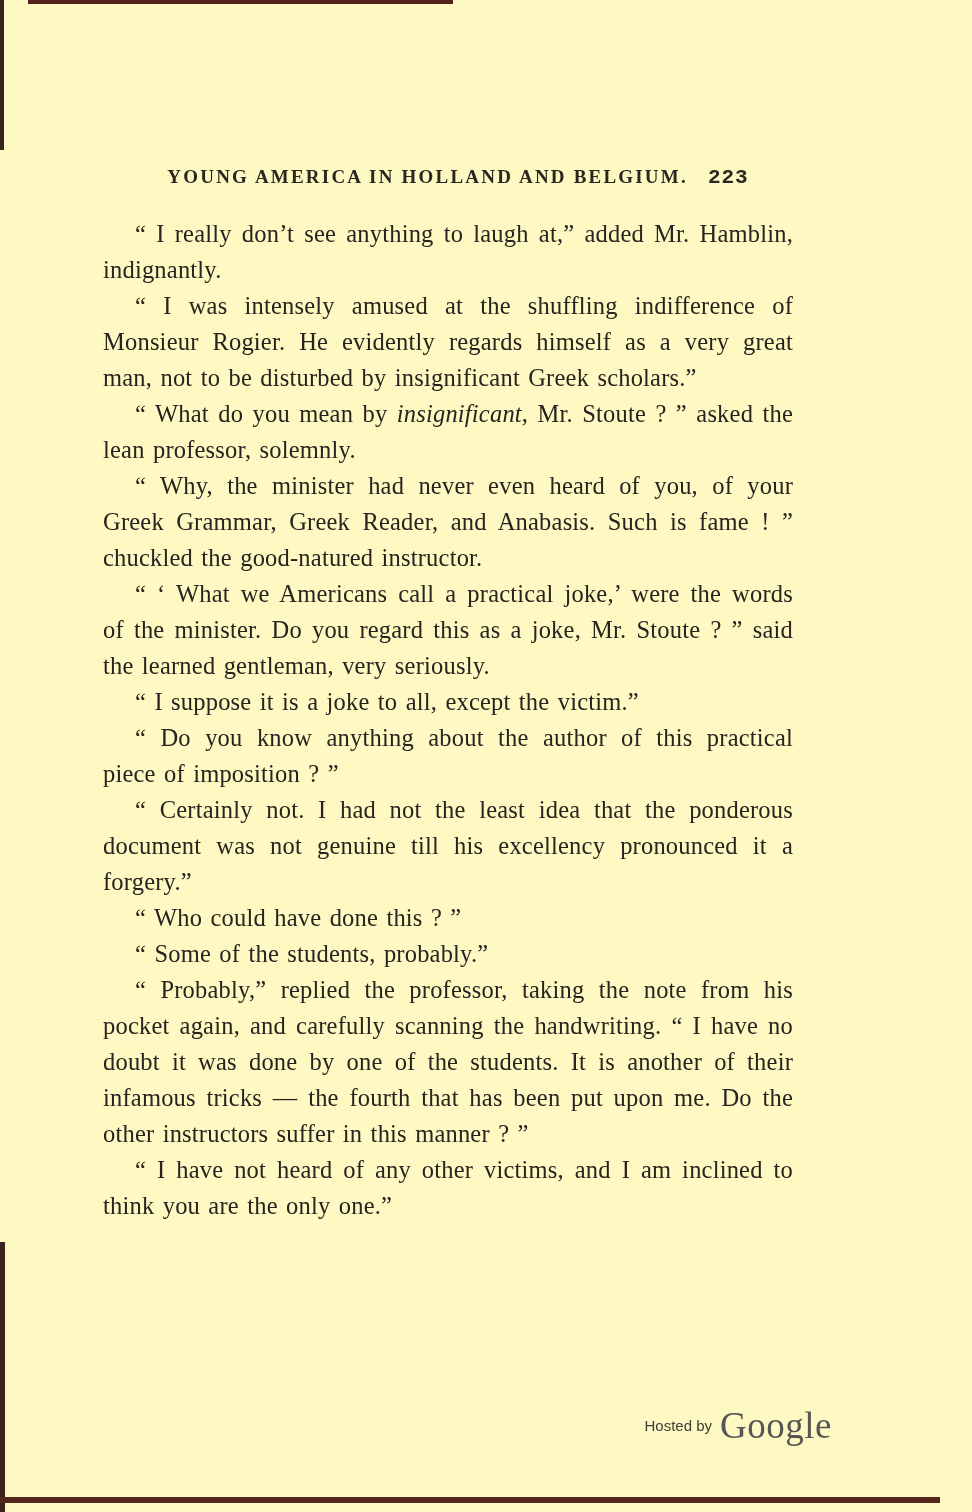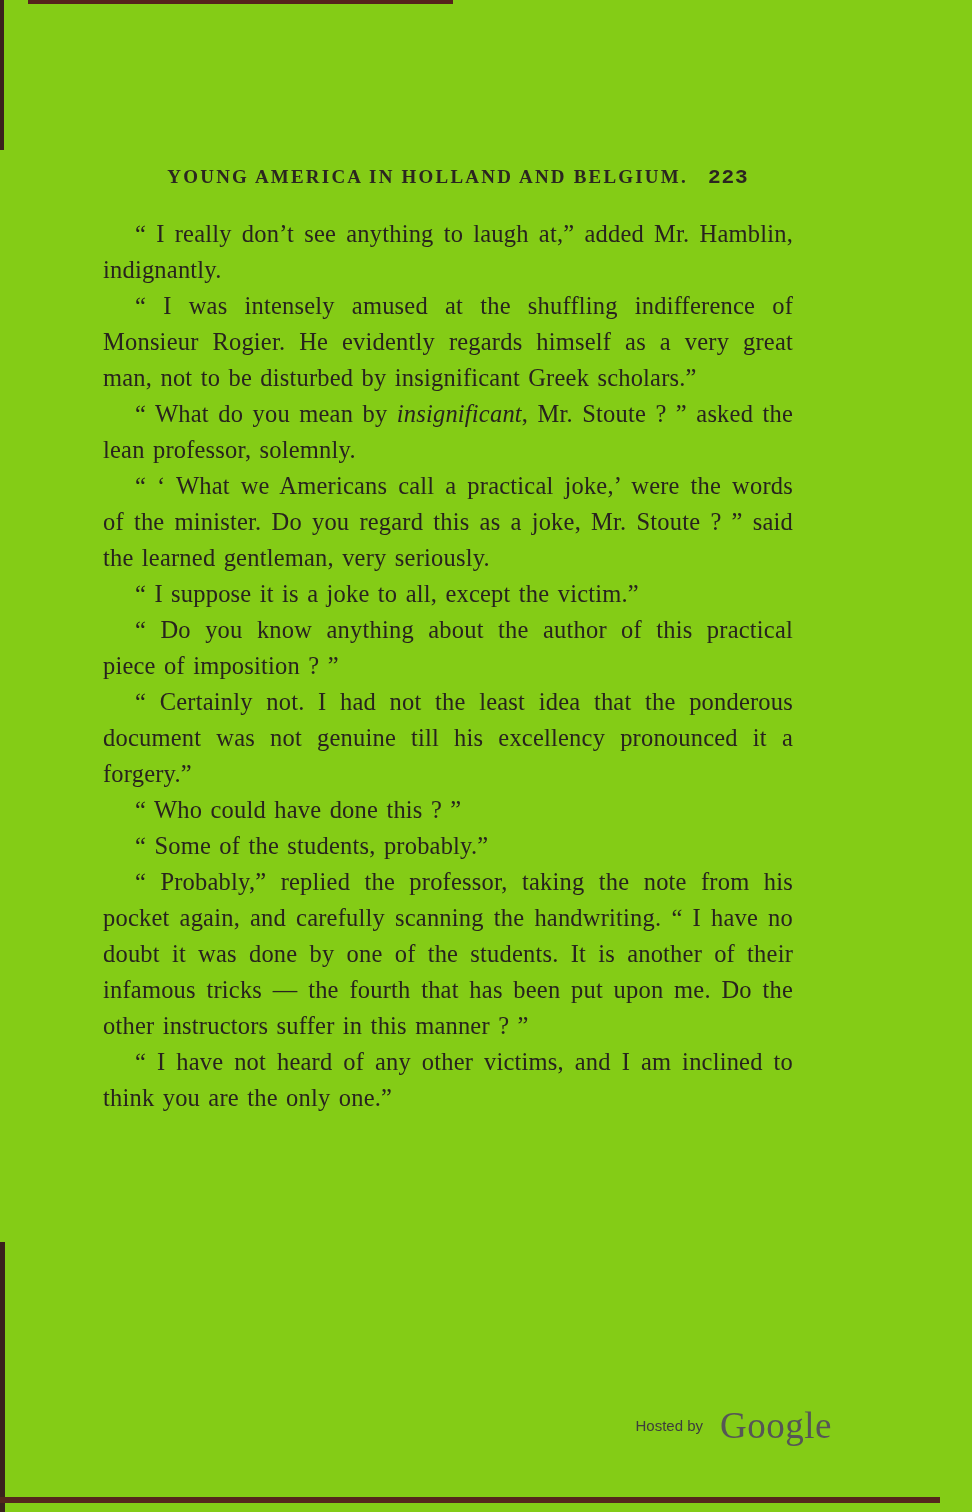--- a/index.html
+++ b/index.html
@@ -1,21 +1,21 @@
 <!DOCTYPE html>
 <html><head>
 <meta charset="utf-8">
 <style>
   html, body { margin: 0; padding: 0; background: #e8e6e0; }
   .page {
     position: relative;
     width: 972px;
     height: 1512px;
     margin: 0 auto;
-    background: #84cc16;
+    background: #fef9c3;
     font-family: "Liberation Serif", "DejaVu Serif", serif;
     color: #28231e;
     overflow: hidden;
   }
   
   .edge { position: absolute; background: #41251f; }
   .edge-top { top: 0; left: 28px; width: 425px; height: 4px; background: #55231c; }
   .edge-left-top { top: 0; left: 0; width: 4px; height: 150px; background: #3a221d; }
   .edge-left-bottom { bottom: 0; left: 0; width: 5px; height: 270px; background: #3a221d; }
   .edge-bottom { bottom: 9px; left: 0; width: 940px; height: 6px; background: #55261d; }
@@ -59,21 +59,21 @@
   .text-block .italic {
     font-style: italic;
   }
 
   .footer {
     position: absolute;
     right: 140px;
     bottom: 68px;
     display: flex;
     align-items: center;
-    gap: 17px;
+    gap: 8px;
   }
   .hosted-by {
     font-family: "Liberation Sans", sans-serif;
     font-size: 15px;
     color: #3d3d3d;
   }
   .google-logo {
     font-family: "Liberation Serif", serif;
     font-size: 37px;
     color: #565656;
@@ -93,20 +93,21 @@
 
   <div class="running-head">
     <span>YOUNG AMERICA IN HOLLAND AND BELGIUM.</span>
     <span class="pagenum">223</span>
   </div>
 
   <div class="text-block">
       <p class="para"><span>“ I really don’t see anything to laugh at,” added Mr. Hamblin, indignantly.</span></p>
       <p class="para"><span>“ I was intensely amused at the shuffling indifference of Monsieur Rogier.  He evidently regards himself as a very great man, not to be disturbed by insignificant Greek scholars.”</span></p>
       <p class="para"><span>“ What do you mean by </span><span class="italic">insignificant</span><span>, Mr. Stoute ? ” asked the lean professor, solemnly.</span></p>
+      <p class="para"><span>“ Why, the minister had never even heard of you, of your Greek Grammar, Greek Reader, and Anabasis. Such is fame ! ” chuckled the good-natured instructor.</span></p>
       <p class="para"><span>“ ‘ What we Americans call a practical joke,’ were the words of the minister.  Do you regard this as a joke, Mr. Stoute ? ” said the learned gentleman, very seriously.</span></p>
       <p class="para"><span>“ I suppose it is a joke to all, except the victim.”</span></p>
       <p class="para"><span>“ Do you know anything about the author of this practical piece of imposition ? ”</span></p>
       <p class="para"><span>“ Certainly not.  I had not the least idea that the ponderous document was not genuine till his excellency pronounced it a forgery.”</span></p>
       <p class="para"><span>“ Who could have done this ? ”</span></p>
       <p class="para"><span>“ Some of the students, probably.”</span></p>
       <p class="para"><span>“ Probably,” replied the professor, taking the note from his pocket again, and carefully scanning the handwriting.  “ I have no doubt it was done by one of the students.  It is another of their infamous tricks — the fourth that has been put upon me.  Do the other instructors suffer in this manner ? ”</span></p>
       <p class="para"><span>“ I have not heard of any other victims, and I am inclined to think you are the only one.”</span></p>
     </div>
 

